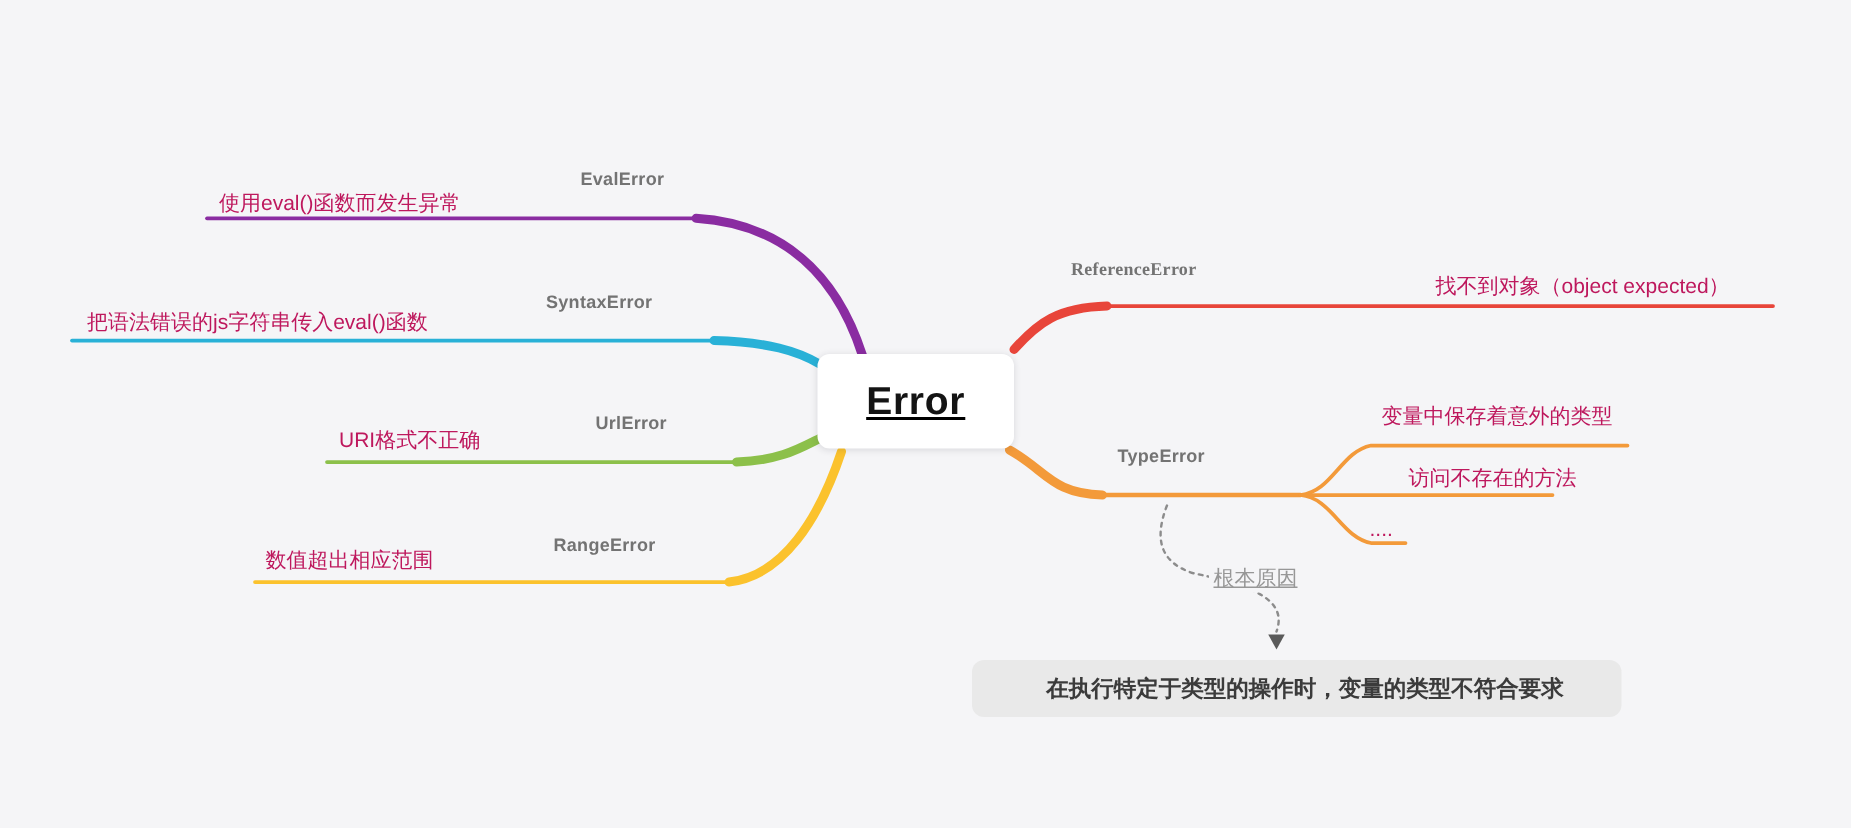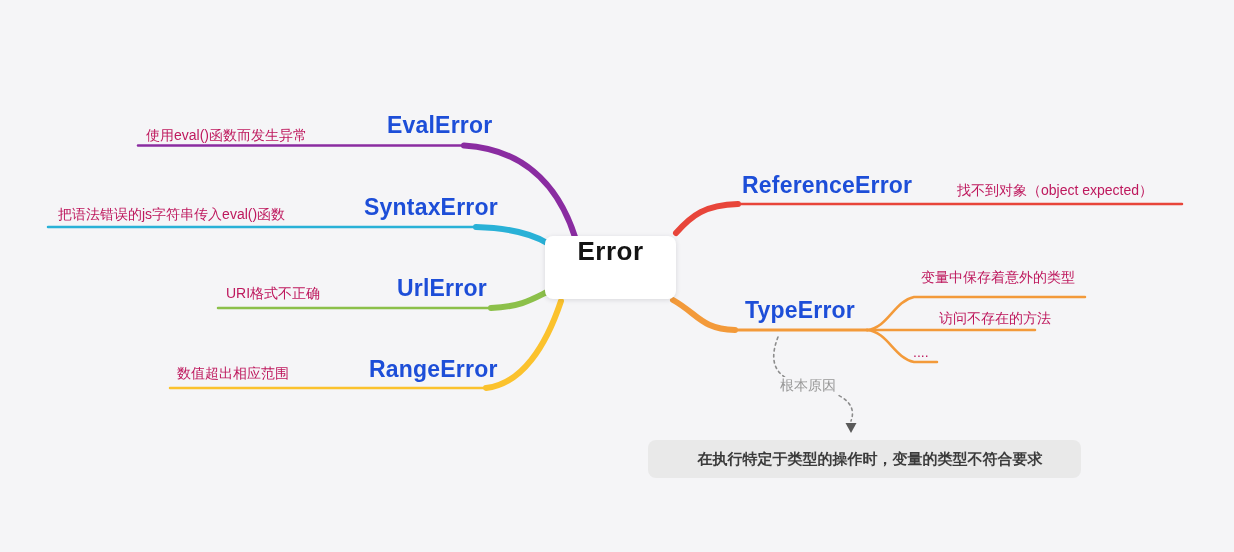--- a/index.html
+++ b/index.html
@@ -9,30 +9,30 @@
   }
   .canvas{
     position:relative;
     width:1234px;height:552px;
     background:#f5f5f7;
     overflow:hidden;
   }
   .wires{position:absolute;left:0;top:0;width:1234px;height:552px;}
   .label{position:absolute;white-space:nowrap;}
   .topic-name{
-    font-weight:700;font-size:23px;color:#1d4ed8;letter-spacing:.2px;
+    font-weight:700;font-size:12px;color:#737373;letter-spacing:.2px;
   }
   .note{
     font-size:14px;color:#be185d;
   }
   .center-node{
     position:absolute;left:545px;top:236px;width:131px;height:63px;
     background:#ffffff;border-radius:8px;
     box-shadow:0 1px 5px rgba(40,40,60,.14);
-    display:flex;justify-content:center;
+    display:flex;align-items:center;justify-content:center;text-decoration:underline;
   }
   .center-node .title{
     font-weight:700;font-size:26px;color:#141414;letter-spacing:.5px;
   }
   .relation-label{
     font-size:14px;color:#979797;
     background:#f5f5f7;padding:0 3px;
   }
   .callout{
     position:absolute;left:648px;top:440px;width:422px;height:38px;
@@ -96,26 +96,26 @@
 
   <div class="label note" style="left:58px;top:206px;">把语法错误的js字符串传入eval()函数</div>
   <div class="label topic-name" style="left:364px;top:194px;">SyntaxError</div>
 
   <div class="label note" style="left:226px;top:285px;">URI格式不正确</div>
   <div class="label topic-name" style="left:397px;top:275px;">UrlError</div>
 
   <div class="label note" style="left:177px;top:365px;">数值超出相应范围</div>
   <div class="label topic-name" style="left:369px;top:356px;">RangeError</div>
 
-  <div class="label topic-name" style="left:742px;top:172px;">ReferenceError</div>
+  <div class="label topic-name" style="left:714px;top:172px;font-family:Liberation Serif, serif;">ReferenceError</div>
   <div class="label note" style="left:957px;top:182px;">找不到对象（object expected）</div>
 
   <div class="label topic-name" style="left:745px;top:297px;">TypeError</div>
   <div class="label note" style="left:911px;top:269px;margin-left:10px;">变量中保存着意外的类型</div>
   <div class="label note" style="left:911px;top:310px;margin-left:28px;">访问不存在的方法</div>
   <div class="label note" style="left:913px;top:344px;">....</div>
 
-  <div class="label relation-label" style="left:777px;top:377px;">根本原因</div>
+  <div class="label relation-label" style="left:806px;top:377px;text-decoration:underline;">根本原因</div>
   <div class="callout">
     <span>在执行特定于类型的操作时，变量的类型不符合要求</span>
   </div>
 
 </div>
 
 </body></html>

